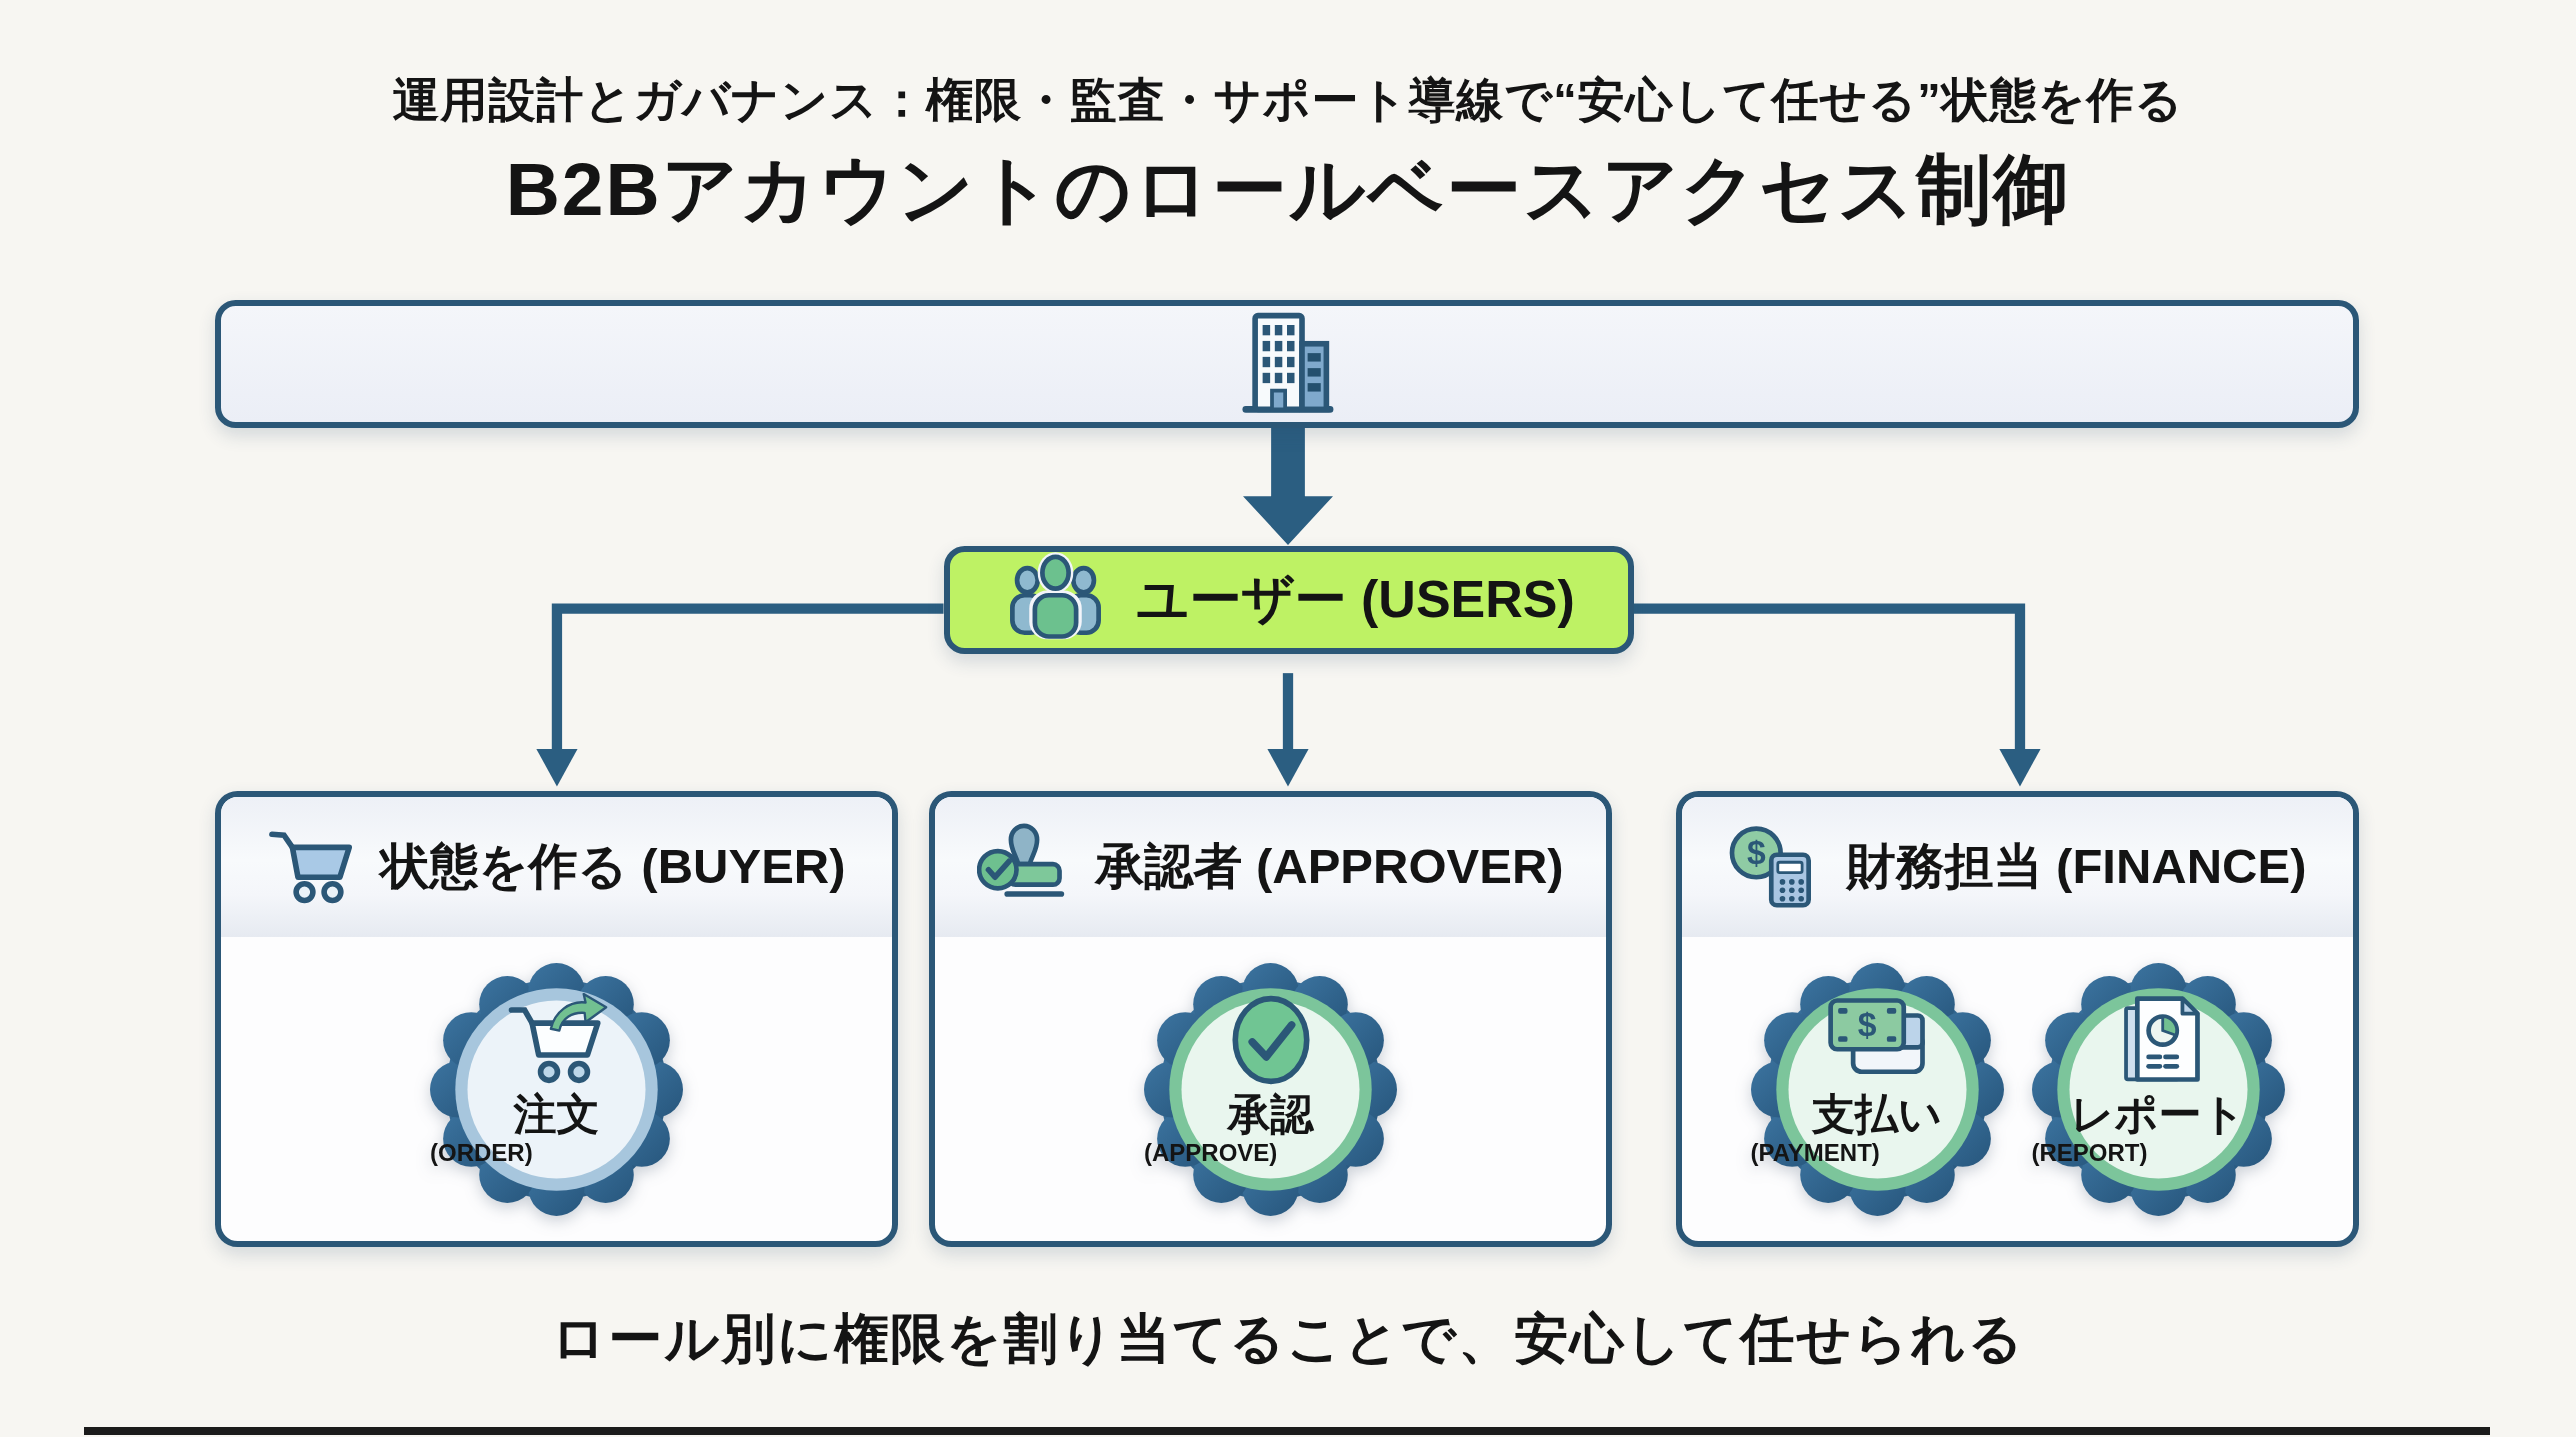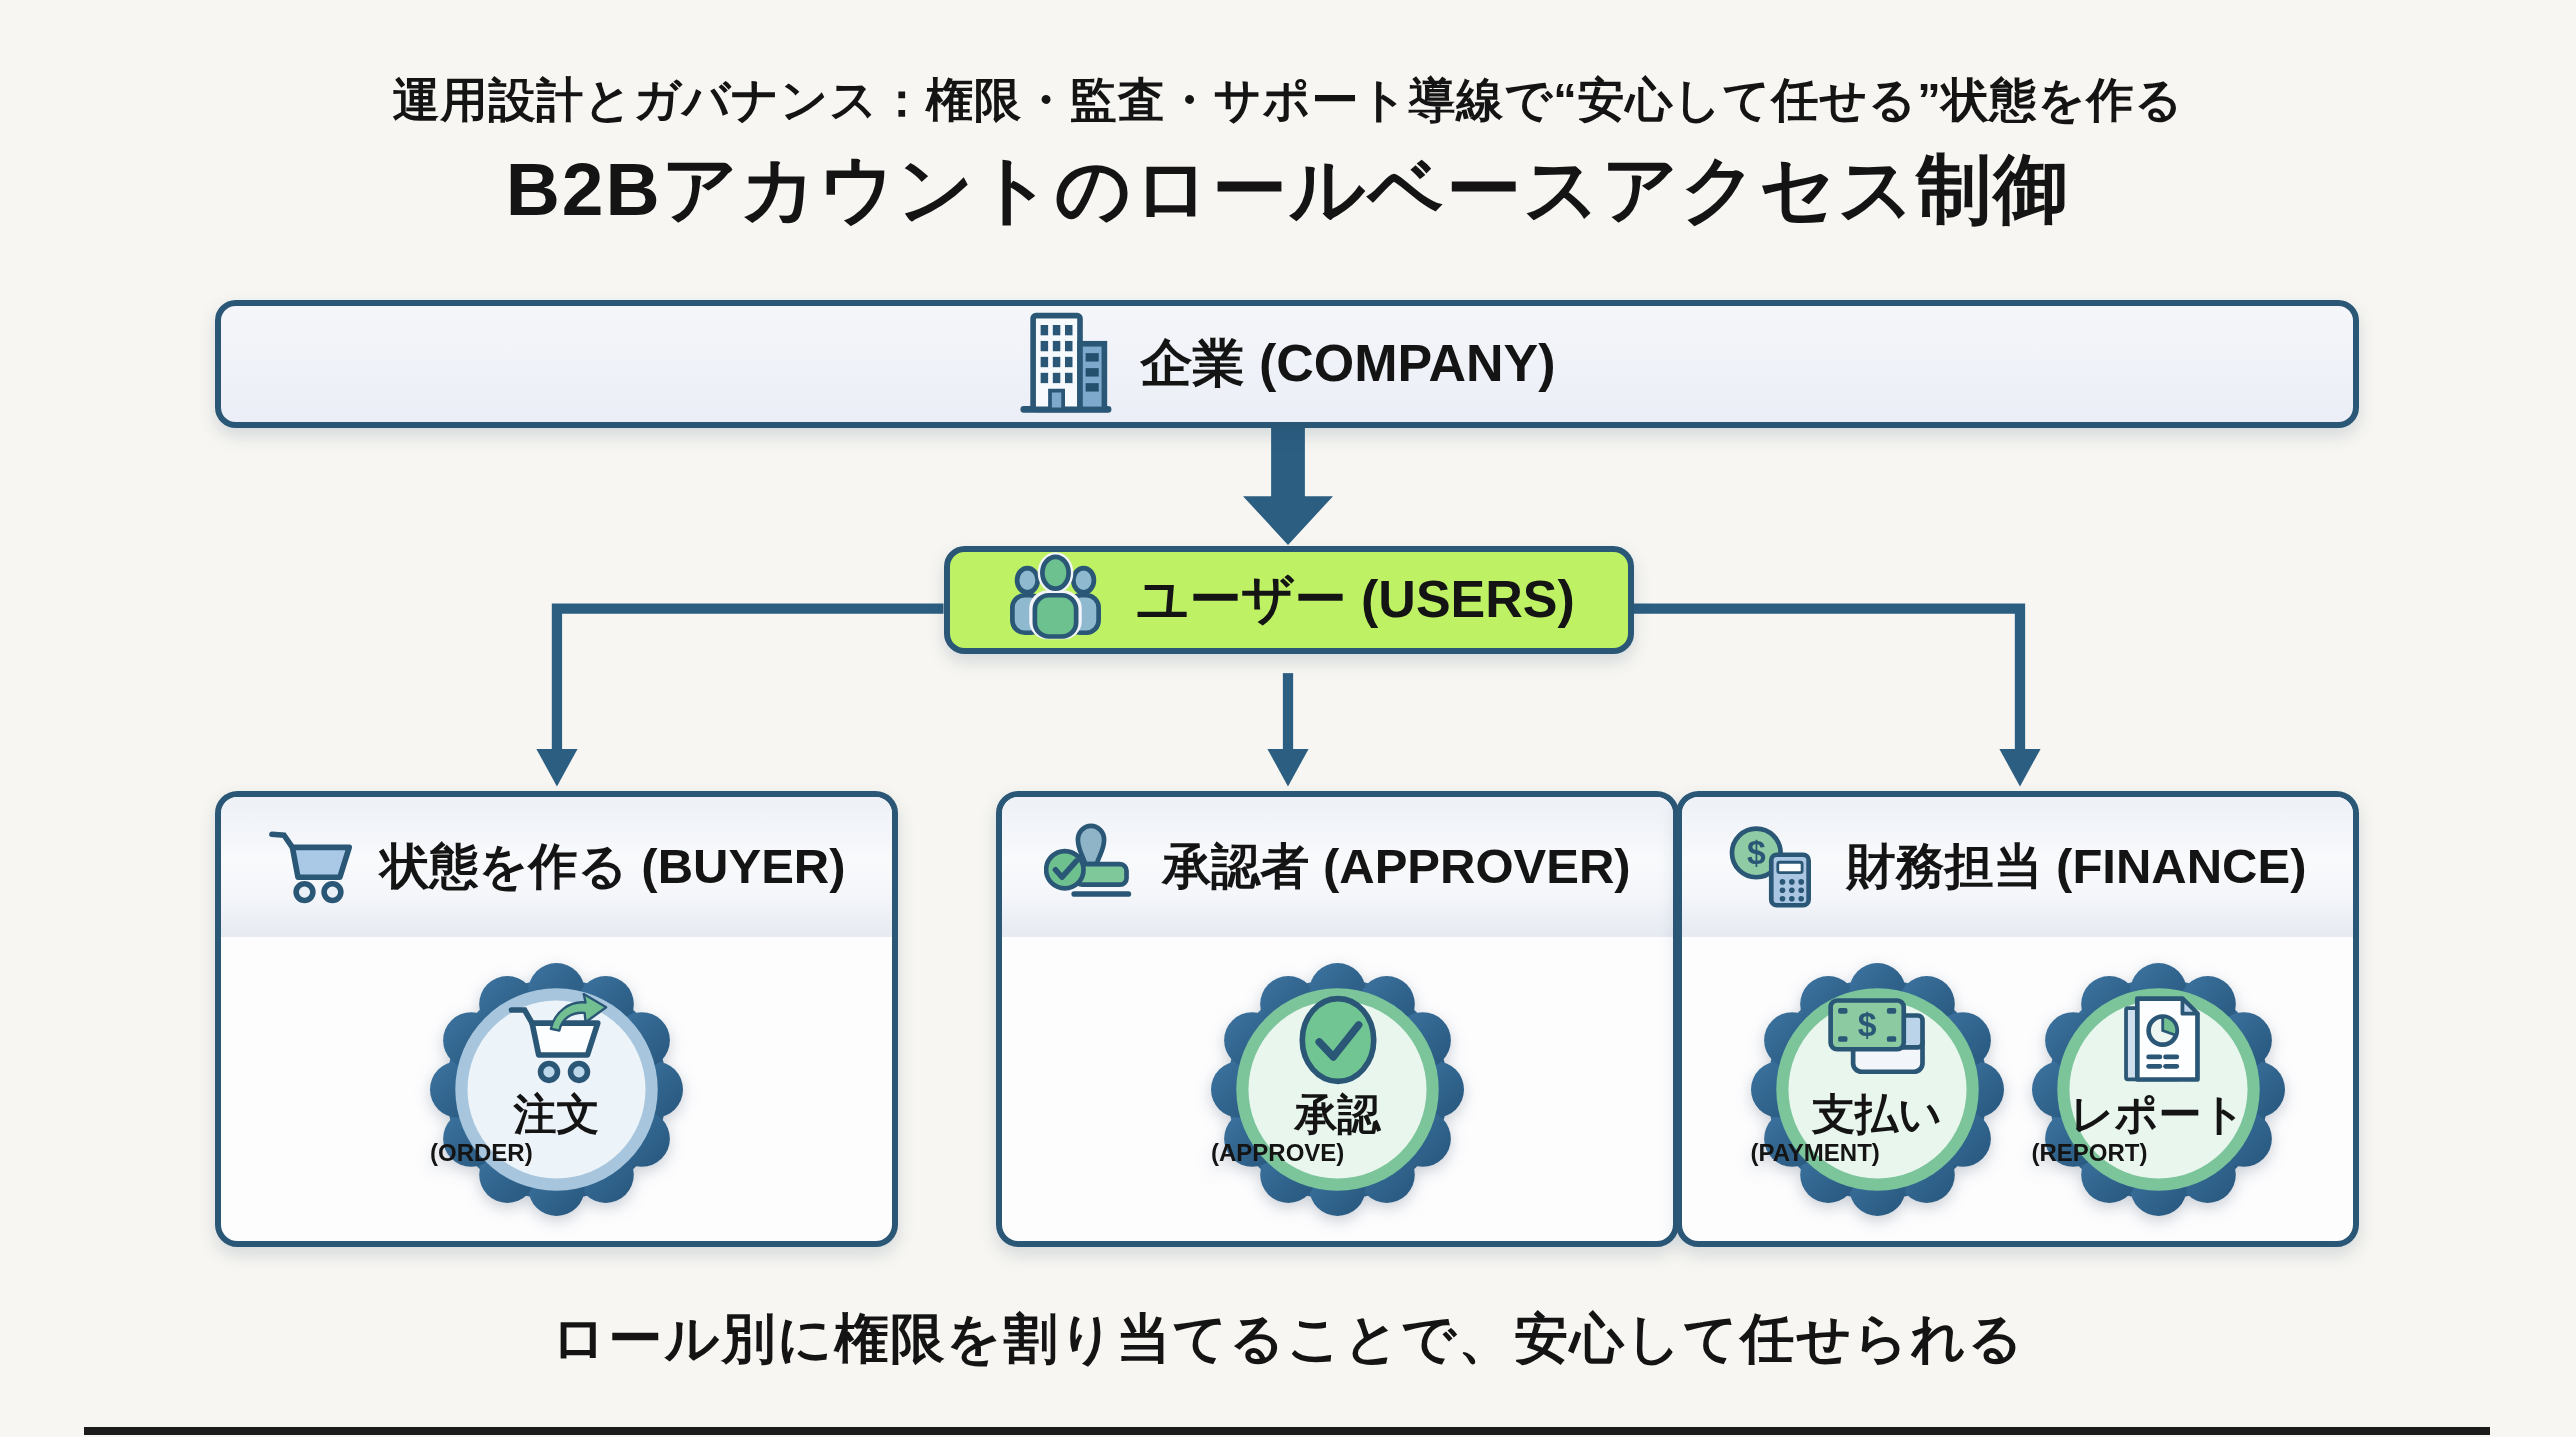--- a/index.html
+++ b/index.html
@@ -30,21 +30,21 @@
   .users{left:944px;top:546px;width:690px;height:108px;background:#bef264;text-align:right;}
   .nodelabel{font-size:52px;font-weight:900;white-space:nowrap;}
   .connectors{position:absolute;left:0;top:0;z-index:1;}
   .blockarrow{position:absolute;left:1243px;top:423px;z-index:1;}
   .rolebox{
     position:absolute;top:791px;width:683px;height:456px;box-sizing:border-box;
     border:6.6px solid #2b5777;border-radius:22.5px;background:#fdfdfe;
     box-shadow:0 7.5px 17px rgba(40,70,100,0.16);
     z-index:2;overflow:hidden;
   }
-  .rolebox.b1{left:215px;} .rolebox.b2{left:996px;} .rolebox.b3{left:1676px;}
+  .rolebox.b1{left:215px;} .rolebox.b2{left:929px;} .rolebox.b3{left:1676px;}
   .rolehead{
     height:140px;display:flex;align-items:center;justify-content:center;gap:24px;
     background:linear-gradient(180deg,#edf0f6 0%,#f8fafc 45%,#f4f6fa 70%,#e6eaf1 100%);
   }
   .rolelabel{font-size:49px;font-weight:900;white-space:nowrap;}
   .badges{display:flex;justify-content:center;gap:28px;margin-top:26px;}
   .badge{position:relative;width:253px;height:253px;filter:drop-shadow(0 5.6px 7.5px rgba(50,70,95,0.25));}
   .badge svg.frame{position:absolute;left:0;top:0;}
   .badge .b-icon{position:absolute;top:30px;left:0;width:100%;display:flex;justify-content:center;}
   .badge .jp{position:absolute;top:123px;left:0;width:100%;text-align:center;font-size:43px;font-weight:900;}
@@ -121,21 +121,20 @@
         </g>
         <rect x="34" y="86" width="14" height="20" fill="#7fa9cc" stroke="#2b5777" stroke-width="4"></rect>
         <rect x="66" y="36" width="26" height="70" fill="#7fa9cc" stroke="#2b5777" stroke-width="6"></rect>
         <g fill="#24506e">
           <rect x="72" y="46" width="14" height="9"></rect>
             <rect x="72" y="62" width="14" height="9"></rect>
             <rect x="72" y="78" width="14" height="9"></rect>
         </g>
       </svg>
     </span>
-    <span class="nodelabel">企業 (COMPANY)</span>
   </div>
 
   <svg class="blockarrow" width="90" height="122" viewBox="0 0 96 130">
     <polygon points="30,0 66,0 66,78 96,78 48,130 0,78 30,78" fill="#2b5e81"></polygon>
   </svg>
 
   <div class="node users">
     <span>
       <svg width="105" height="94" viewBox="0 0 112 100">
         <g fill="#8fb9cf" stroke="#2b5777" stroke-width="5">

